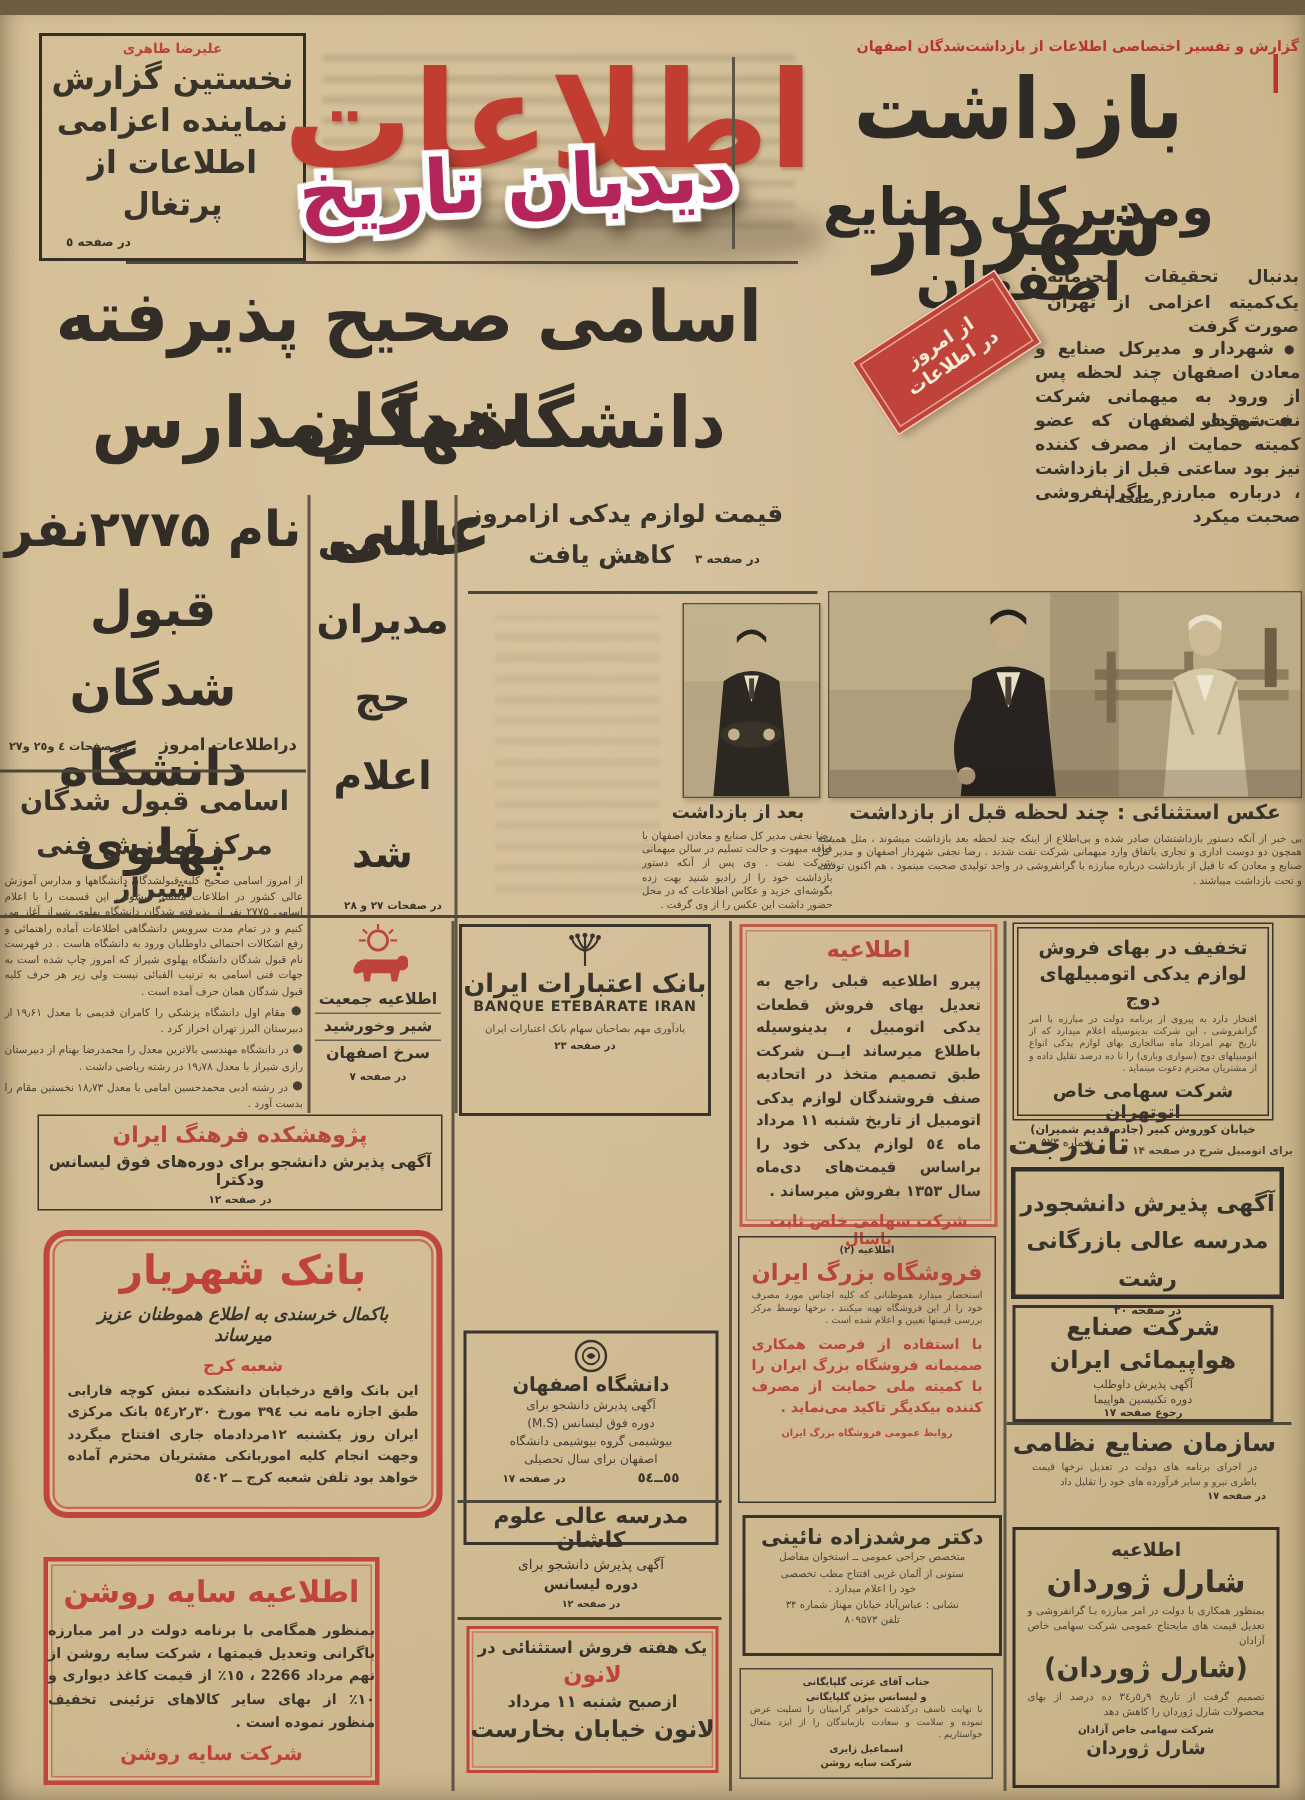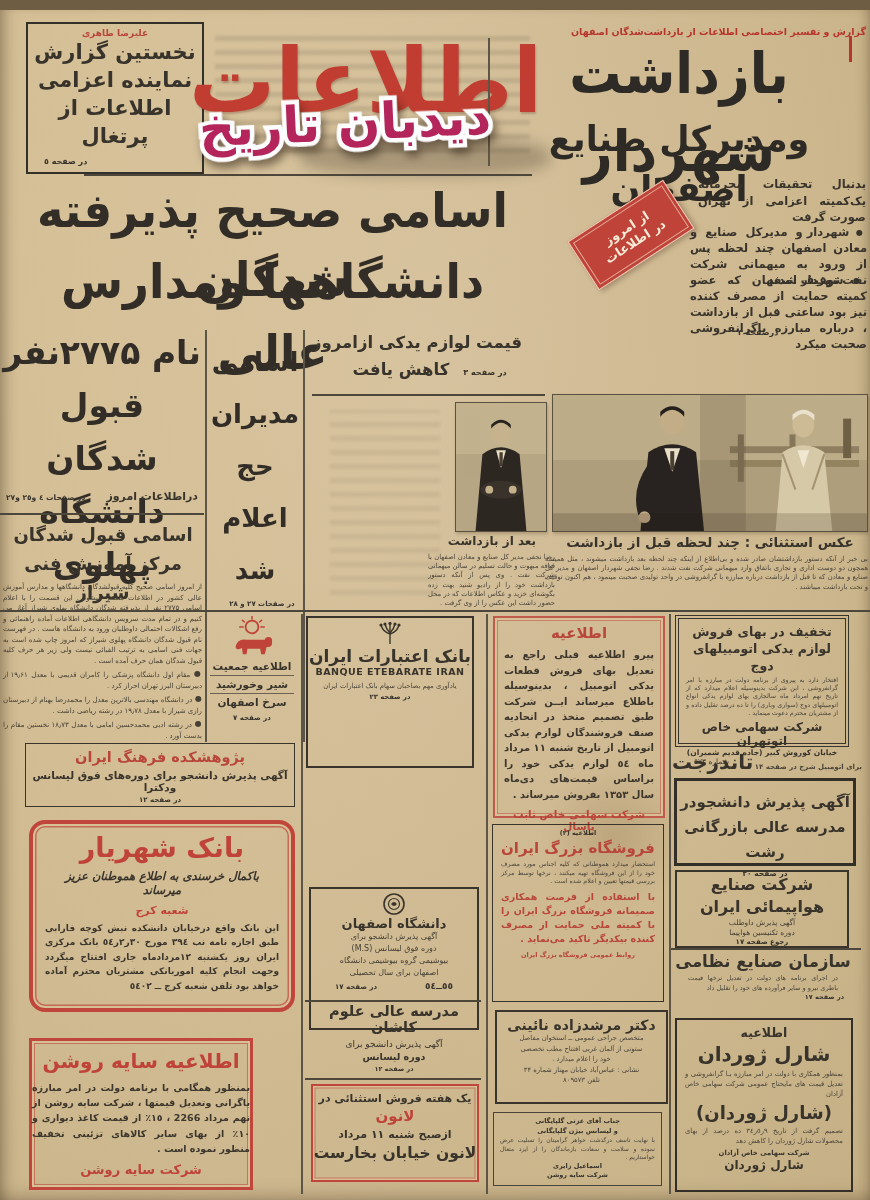--- a/index.html
+++ b/index.html
@@ -91,21 +91,21 @@
   
   .vr-c{left:301px;top:604px;height:580px}
   .vr-d{left:486px;top:604px;height:580px}
   .vr-e{left:669px;top:604px;height:580px}
 
   .lion{left:206px;top:606px;width:92px;text-align:center}
   .lion .t{font-size:10.5px;font-weight:bold;line-height:17px;border-top:1px solid #6b6253;margin:0 4px}
   .lion .t:first-of-type{border-top:none}
   .lion .r{font-size:7px;font-weight:bold;margin-top:3px}
 
-  .etebarat{left:306px;top:606px;width:168px;height:152px;border:2px solid #3a352c;text-align:center;padding-top:4px}
+  .etebarat{left:306px;top:606px;width:168px;height:128px;border:2px solid #3a352c;text-align:center;padding-top:4px}
   .etebarat .fa{font-size:17px;font-weight:bold;letter-spacing:-.5px}
   .etebarat .en{font-size:9.5px;font-weight:bold;letter-spacing:.5px}
   .etebarat .ln{font-size:6.8px;margin-top:5px;color:#4a443a}
   .etebarat .rf{font-size:6.8px;font-weight:bold;margin-top:3px}
 
   .pasal{left:493px;top:606px;width:172px;height:202px;border:2px solid #c05a4b;padding:6px 9px;text-align:center;
     box-shadow:inset 0 0 0 2px rgba(216,192,150,1), inset 0 0 0 3px rgba(192,90,75,.6)}
   .pasal .t{font-size:15px;font-weight:bold;color:#b8463a;margin-bottom:5px}
   .pasal .b{font-size:10px;font-weight:bold;line-height:1.55;text-align:justify;color:#3c362d}
   .pasal .s{font-size:10.5px;font-weight:bold;color:#b8463a;margin-top:6px}

